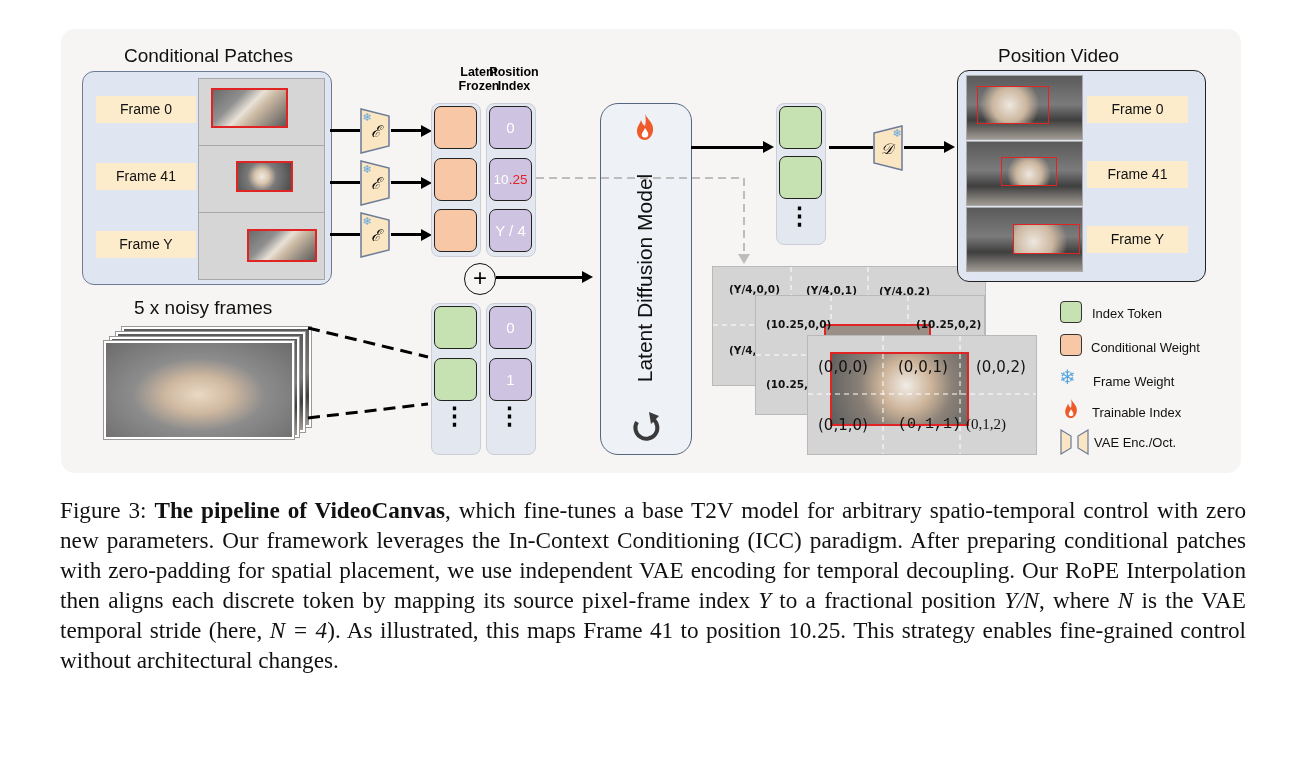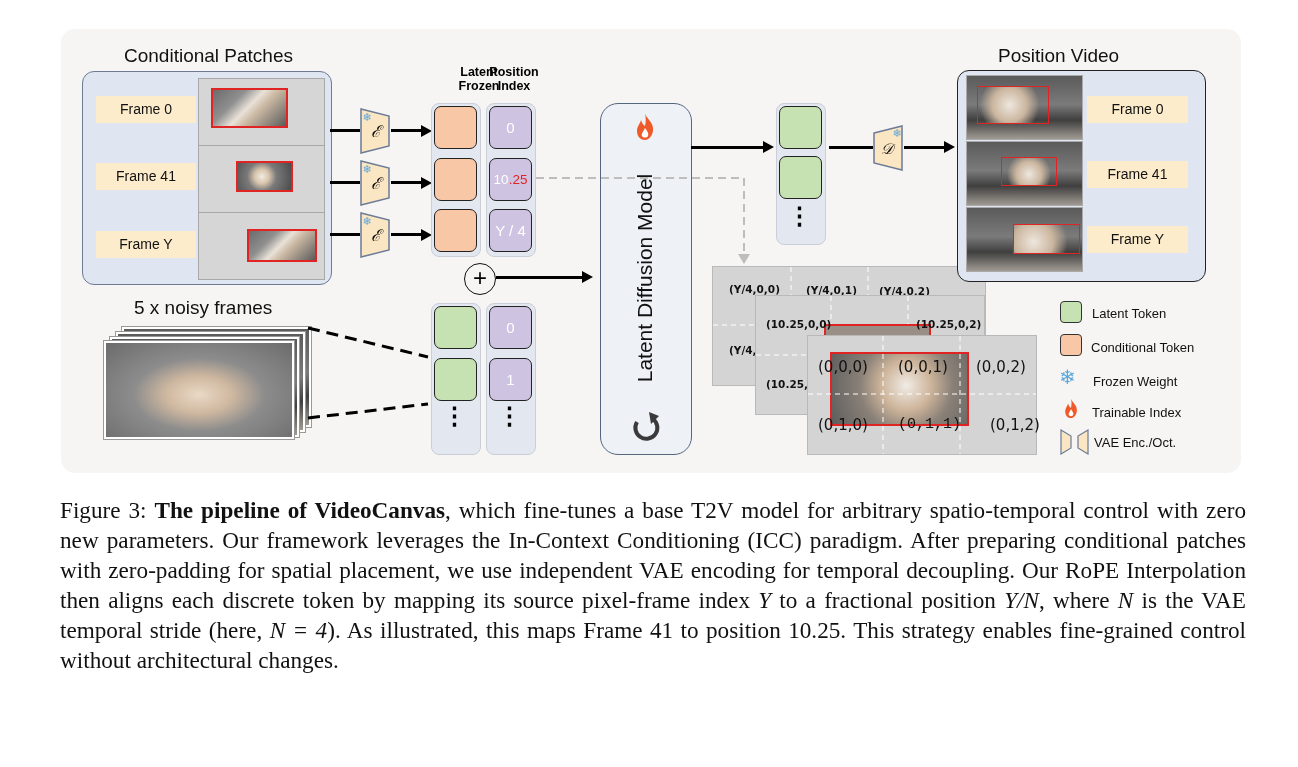--- a/index.html
+++ b/index.html
@@ -200,45 +200,45 @@
   <svg class="abs" style="left:0; top:0;" width="228" height="118">
     <line x1="75" y1="0" x2="75" y2="118" stroke="#fff" stroke-dasharray="5 4"></line>
     <line x1="152" y1="0" x2="152" y2="118" stroke="#fff" stroke-dasharray="5 4"></line>
     <line x1="0" y1="58" x2="228" y2="58" stroke="#fff" stroke-dasharray="5 4"></line>
   </svg>
   <div class="abs grid-txt-big" style="left:10px; top:22px;">(0,0,0)</div>
   <div class="abs grid-txt-big" style="left:90px; top:22px;">(0,0,1)</div>
   <div class="abs grid-txt-big" style="left:168px; top:22px;">(0,0,2)</div>
   <div class="abs grid-txt-big" style="left:10px; top:80px;">(0,1,0)</div>
   <div class="abs grid-txt-big" style="left:90px; top:80px;font-family:Liberation Mono, monospace;">(0,1,1)</div>
-  <div class="abs grid-txt-big" style="left:182px; top:80px;">(0,1,2)</div>
+  <div class="abs grid-txt-big" style="left:158px; top:80px;font-family:Liberation Serif, serif;">(0,1,2)</div>
 </div>
 
 <div class="abs sans heading" style="left:998px; top:45px;">Position Video</div>
 <div id="gen-box" class="abs"></div>
 <div class="abs sofa" style="left:966px; top:75px; width:115px; height:63px; border:1px solid #aaa;">
   <div class="abs" style="left:10px; top:10px; width:70px; height:36px; border:1.5px solid #e02323; background: radial-gradient(circle at 45% 50%, #eee7de 0%, #cbb69f 40%, transparent 70%);"></div>
 </div>
 <div class="abs sofa" style="left:966px; top:141px; width:115px; height:63px; border:1px solid #aaa;">
   <div class="abs" style="left:34px; top:15px; width:54px; height:27px; border:1.5px solid #e02323; background: radial-gradient(circle at 50% 60%, #eee7de 0%, #cbb69f 40%, transparent 70%);"></div>
 </div>
 <div class="abs sofa" style="left:966px; top:207px; width:115px; height:63px; border:1px solid #aaa;">
   <div class="abs" style="left:46px; top:16px; width:65px; height:28px; border:1.5px solid #e02323; background: radial-gradient(circle at 30% 60%, #eee7de 0%, #cbb69f 40%, transparent 70%);"></div>
 </div>
 <div class="abs frame-label" style="left:1087px; top:96px; width:101px;">Frame 0</div>
 <div class="abs frame-label" style="left:1087px; top:161px; width:101px;">Frame 41</div>
 <div class="abs frame-label" style="left:1087px; top:226px; width:101px;">Frame Y</div>
 
 <div class="abs" style="left:1058px; top:298px; width:180px; height:165px;">
   <div class="abs legend-sw" style="left:2px; top:3px; background:#c7e2b2;"></div>
-  <div class="abs legend-txt" style="left:34px; top:8px;">Latent Token</div>
+  <div class="abs legend-txt" style="left:34px; top:8px;">Index Token</div>
   <div class="abs legend-sw" style="left:2px; top:36px; background:#f8c7a5;"></div>
-  <div class="abs legend-txt" style="left:33px; top:42px;">Conditional Token</div>
+  <div class="abs legend-txt" style="left:33px; top:42px;">Conditional Weight</div>
   <div class="abs" style="left:1px; top:67px; font-size:20px; color:#5aa5dc;">❄</div>
-  <div class="abs legend-txt" style="left:35px; top:76px;">Frozen Weight</div>
+  <div class="abs legend-txt" style="left:35px; top:76px;">Frame Weight</div>
   <svg class="abs" style="left:5px; top:100px;" width="16" height="21" viewBox="0 0 22 28">
     <path d="M11 1 C14 7 20 10 19 18 C18 24 14 27 11 27 C7 27 3 24 3 18 C3 13 6 11 7 7 C8 10 9 12 11 13 C12 9 12 5 11 1 Z" fill="#ef5a2a"></path>
     <path d="M11 15 C13 18 15 20 14 23 C13 25 9 25 8 23 C7 21 9 19 11 15 Z" fill="#fff"></path>
   </svg>
   <div class="abs legend-txt" style="left:34px; top:107px;">Trainable Index</div>
   <svg class="abs" style="left:2px; top:131px;" width="30" height="26" viewBox="0 0 30 26">
     <polygon points="1,1 11,7 11,19 1,25" fill="#fbe6c4" stroke="#6b7b95" stroke-width="1.2"></polygon>
     <polygon points="28,1 18,7 18,19 28,25" fill="#fbe6c4" stroke="#6b7b95" stroke-width="1.2"></polygon>
   </svg>
   <div class="abs legend-txt" style="left:36px; top:137px;">VAE Enc./Oct.</div>

